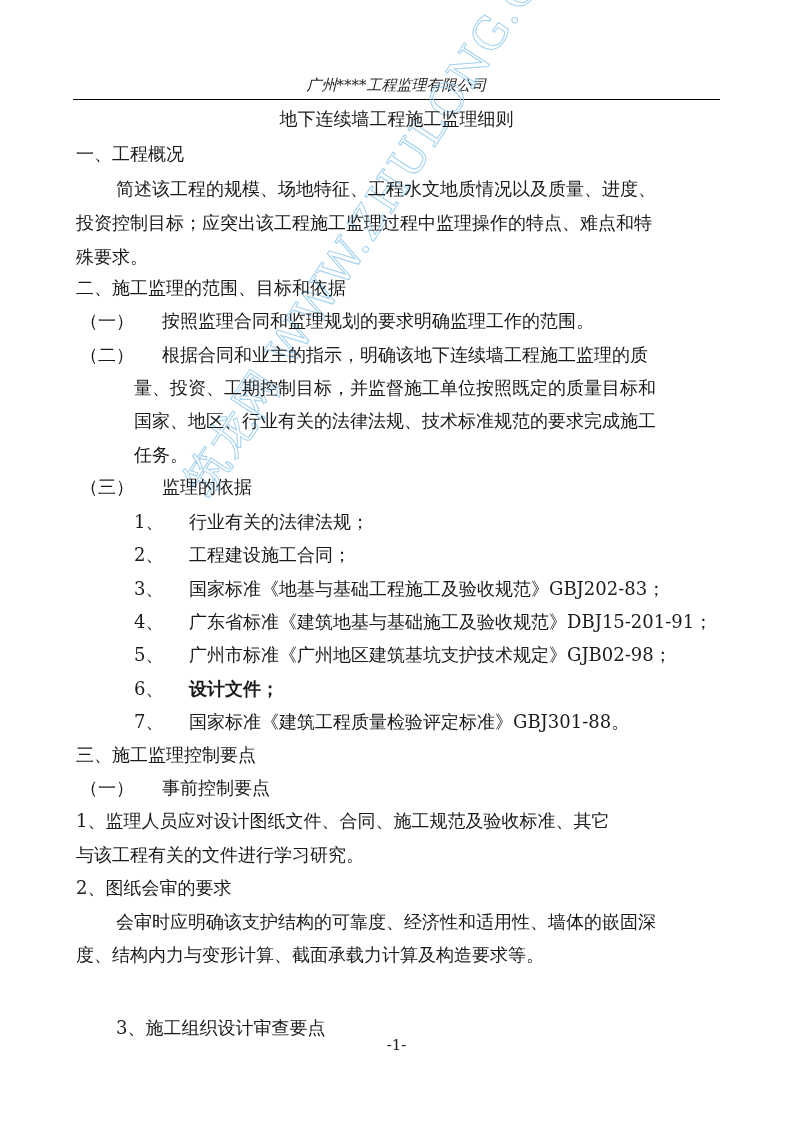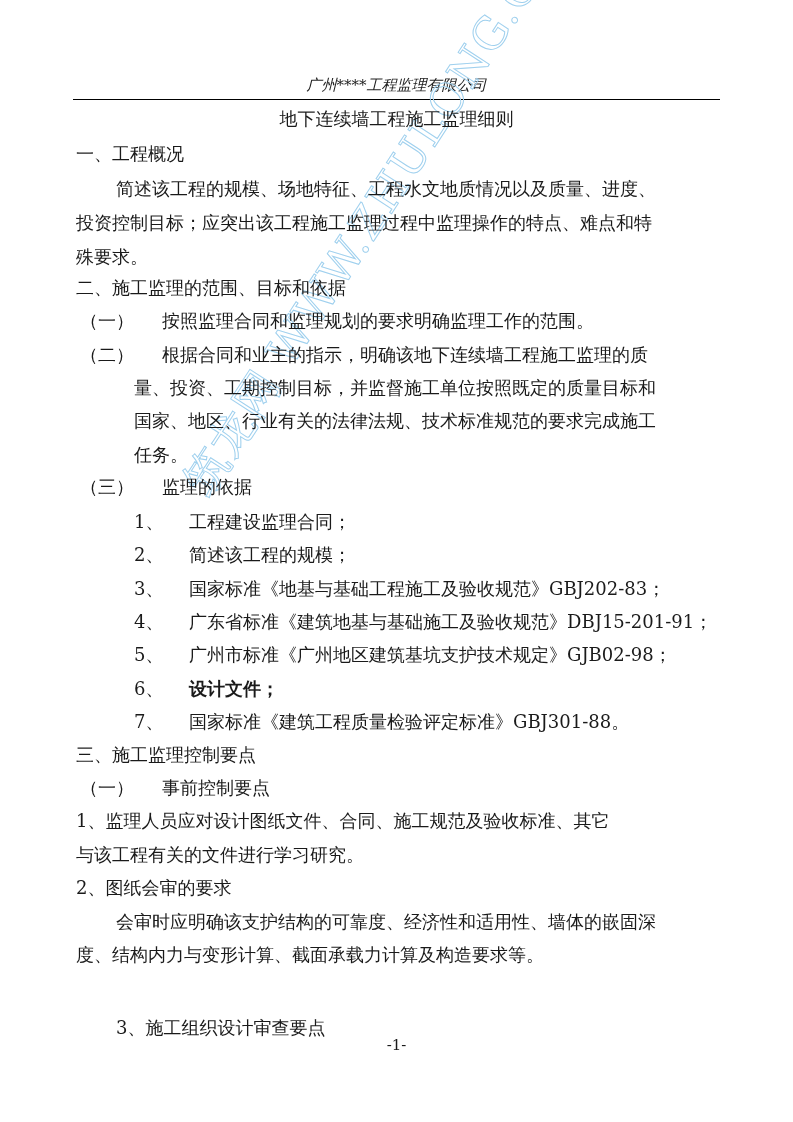--- a/index.html
+++ b/index.html
@@ -41,23 +41,23 @@
   <div class="line" style="left:80px;top:340px;">（二）</div>
   <div class="line" style="left:162px;top:340px;">根据合同和业主的指示，明确该地下连续墙工程施工监理的质</div>
   <div class="line" style="left:134px;top:373px;">量、投资、工期控制目标，并监督施工单位按照既定的质量目标和</div>
   <div class="line" style="left:134px;top:406px;">国家、地区、行业有关的法律法规、技术标准规范的要求完成施工</div>
   <div class="line" style="left:134px;top:440px;">任务。</div>
 
   <div class="line" style="left:80px;top:472px;">（三）</div>
   <div class="line" style="left:162px;top:472px;">监理的依据</div>
 
   <div class="line" style="left:134px;top:507px;">1、</div>
-  <div class="line" style="left:189px;top:507px;">工程建设监理合同；</div>
+  <div class="line" style="left:189px;top:507px;">行业有关的法律法规；</div>
   <div class="line" style="left:134px;top:540px;">2、</div>
-  <div class="line" style="left:189px;top:540px;">简述该工程的规模；</div>
+  <div class="line" style="left:189px;top:540px;">工程建设施工合同；</div>
   <div class="line" style="left:134px;top:574px;">3、</div>
   <div class="line" style="left:189px;top:574px;">国家标准《地基与基础工程施工及验收规范》GBJ202-83；</div>
   <div class="line" style="left:134px;top:607px;">4、</div>
   <div class="line" style="left:189px;top:607px;text-align:right;">广东省标准《建筑地基与基础施工及验收规范》DBJ15-201-91；</div>
   <div class="line" style="left:134px;top:640px;">5、</div>
   <div class="line" style="left:189px;top:640px;">广州市标准《广州地区建筑基坑支护技术规定》GJB02-98；</div>
   <div class="line" style="left:134px;top:674px;">6、</div>
   <div class="line" style="left:189px;top:674px;font-weight:bold;">设计文件；</div>
   <div class="line" style="left:134px;top:707px;">7、</div>
   <div class="line" style="left:189px;top:707px;">国家标准《建筑工程质量检验评定标准》GBJ301-88。</div>

